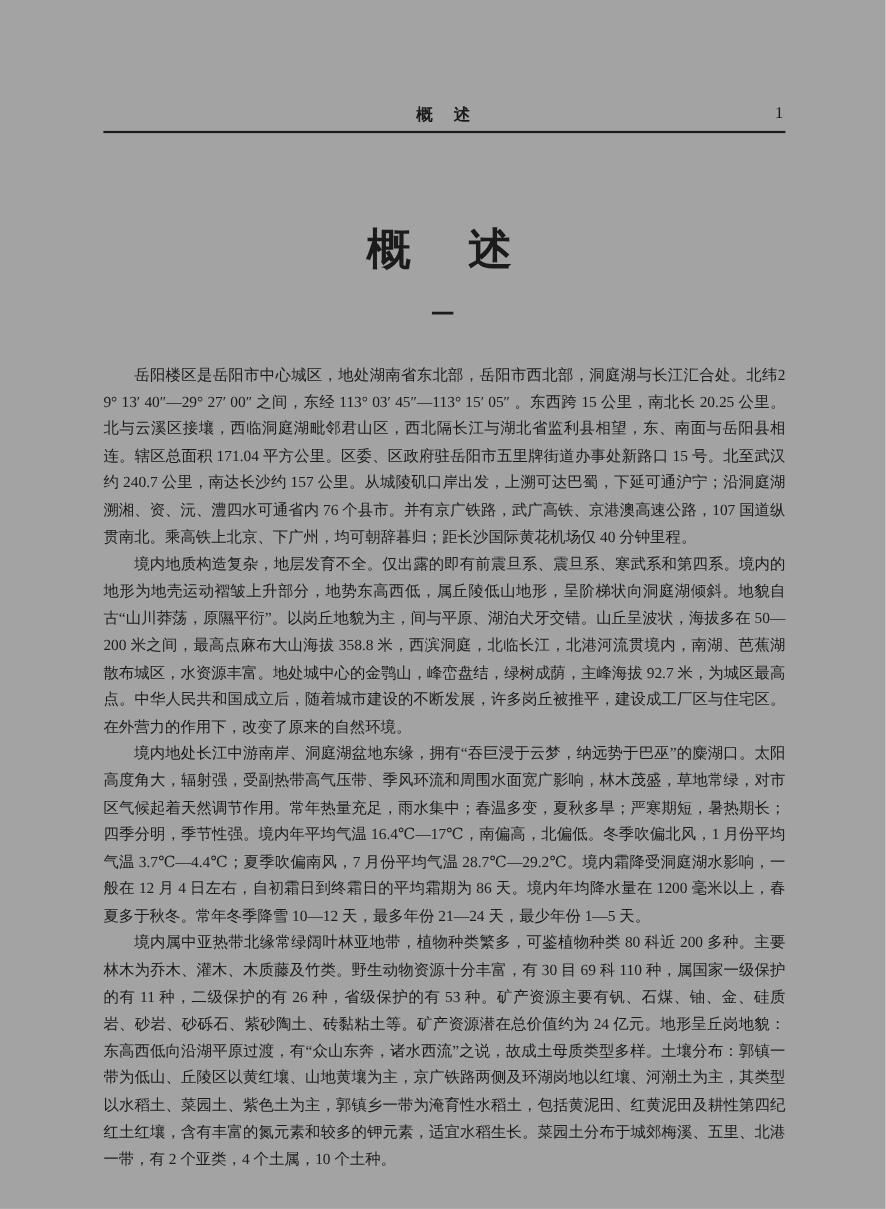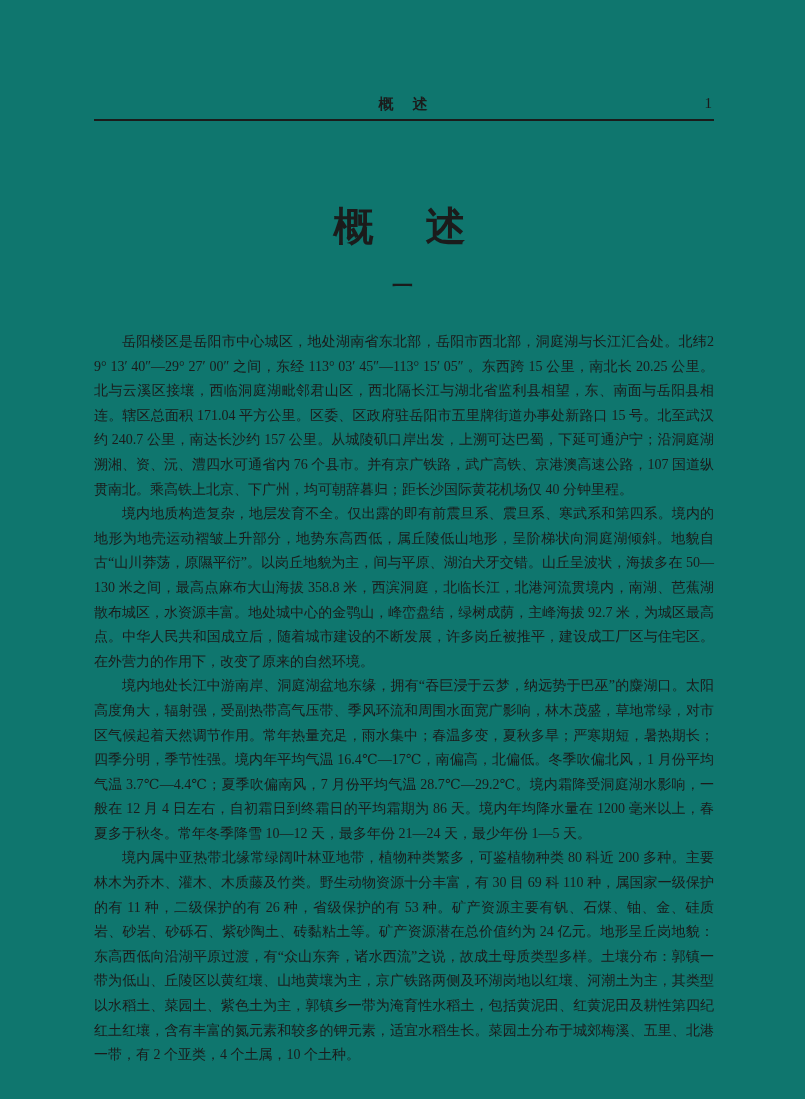--- a/index.html
+++ b/index.html
@@ -10,21 +10,21 @@
     width: 805px;
     height: 1099px;
     position: relative;
     font-family: "Liberation Serif", "DejaVu Serif", serif;
     color: #1b1b1b;
     overflow: hidden;
   }
   .page {
     position: absolute;
     inset: 0;
-    background: #0f766e;
+    background: #a3a3a3;
     text-decoration: underline;
   }
   
   .running-header {
     position: absolute;
     top: 95px;
     left: 94px;
     right: 91px;
     height: 24px;
   }
@@ -99,18 +99,18 @@
   </div>
 
   <div class="header-rule"></div>
 
   <h1 class="chapter-title">概　述</h1>
 
   <div class="section-marker">一</div>
 
   <div class="body-text">
     <p>岳阳楼区是岳阳市中心城区，地处湖南省东北部，岳阳市西北部，洞庭湖与长江汇合处。北纬29° 13′ 40″—29° 27′ 00″ 之间，东经 113° 03′ 45″—113° 15′ 05″ 。东西跨 15 公里，南北长 20.25 公里。北与云溪区接壤，西临洞庭湖毗邻君山区，西北隔长江与湖北省监利县相望，东、南面与岳阳县相连。辖区总面积 171.04 平方公里。区委、区政府驻岳阳市五里牌街道办事处新路口 15 号。北至武汉约 240.7 公里，南达长沙约 157 公里。从城陵矶口岸出发，上溯可达巴蜀，下延可通沪宁；沿洞庭湖溯湘、资、沅、澧四水可通省内 76 个县市。并有京广铁路，武广高铁、京港澳高速公路，107 国道纵贯南北。乘高铁上北京、下广州，均可朝辞暮归；距长沙国际黄花机场仅 40 分钟里程。</p>
-    <p>境内地质构造复杂，地层发育不全。仅出露的即有前震旦系、震旦系、寒武系和第四系。境内的地形为地壳运动褶皱上升部分，地势东高西低，属丘陵低山地形，呈阶梯状向洞庭湖倾斜。地貌自古“山川莽荡，原隰平衍”。以岗丘地貌为主，间与平原、湖泊犬牙交错。山丘呈波状，海拔多在 50—130 米之间，最高点麻布大山海拔 358.8 米，西滨洞庭，北临长江，北港河流贯境内，南湖、芭蕉湖散布城区，水资源丰富。地处城中心的金鹗山，峰峦盘结，绿树成荫，主峰海拔 92.7 米，为城区最高点。中华人民共和国成立后，随着城市建设的不断发展，许多岗丘被推平，建设成工厂区与住宅区。在外营力的作用下，改变了原来的自然环境。</p>
+    <p>境内地质构造复杂，地层发育不全。仅出露的即有前震旦系、震旦系、寒武系和第四系。境内的地形为地壳运动褶皱上升部分，地势东高西低，属丘陵低山地形，呈阶梯状向洞庭湖倾斜。地貌自古“山川莽荡，原隰平衍”。以岗丘地貌为主，间与平原、湖泊犬牙交错。山丘呈波状，海拔多在 50—200 米之间，最高点麻布大山海拔 358.8 米，西滨洞庭，北临长江，北港河流贯境内，南湖、芭蕉湖散布城区，水资源丰富。地处城中心的金鹗山，峰峦盘结，绿树成荫，主峰海拔 92.7 米，为城区最高点。中华人民共和国成立后，随着城市建设的不断发展，许多岗丘被推平，建设成工厂区与住宅区。在外营力的作用下，改变了原来的自然环境。</p>
     <p>境内地处长江中游南岸、洞庭湖盆地东缘，拥有“吞巨浸于云梦，纳远势于巴巫”的麋湖口。太阳高度角大，辐射强，受副热带高气压带、季风环流和周围水面宽广影响，林木茂盛，草地常绿，对市区气候起着天然调节作用。常年热量充足，雨水集中；春温多变，夏秋多旱；严寒期短，暑热期长；四季分明，季节性强。境内年平均气温 16.4℃—17℃，南偏高，北偏低。冬季吹偏北风，1 月份平均气温 3.7℃—4.4℃；夏季吹偏南风，7 月份平均气温 28.7℃—29.2℃。境内霜降受洞庭湖水影响，一般在 12 月 4 日左右，自初霜日到终霜日的平均霜期为 86 天。境内年均降水量在 1200 毫米以上，春夏多于秋冬。常年冬季降雪 10—12 天，最多年份 21—24 天，最少年份 1—5 天。</p>
     <p>境内属中亚热带北缘常绿阔叶林亚地带，植物种类繁多，可鉴植物种类 80 科近 200 多种。主要林木为乔木、灌木、木质藤及竹类。野生动物资源十分丰富，有 30 目 69 科 110 种，属国家一级保护的有 11 种，二级保护的有 26 种，省级保护的有 53 种。矿产资源主要有钒、石煤、铀、金、硅质岩、砂岩、砂砾石、紫砂陶土、砖黏粘土等。矿产资源潜在总价值约为 24 亿元。地形呈丘岗地貌：东高西低向沿湖平原过渡，有“众山东奔，诸水西流”之说，故成土母质类型多样。土壤分布：郭镇一带为低山、丘陵区以黄红壤、山地黄壤为主，京广铁路两侧及环湖岗地以红壤、河潮土为主，其类型以水稻土、菜园土、紫色土为主，郭镇乡一带为淹育性水稻土，包括黄泥田、红黄泥田及耕性第四纪红土红壤，含有丰富的氮元素和较多的钾元素，适宜水稻生长。菜园土分布于城郊梅溪、五里、北港一带，有 2 个亚类，4 个土属，10 个土种。</p>
   </div>
 
 </div>
 
 </body></html>

